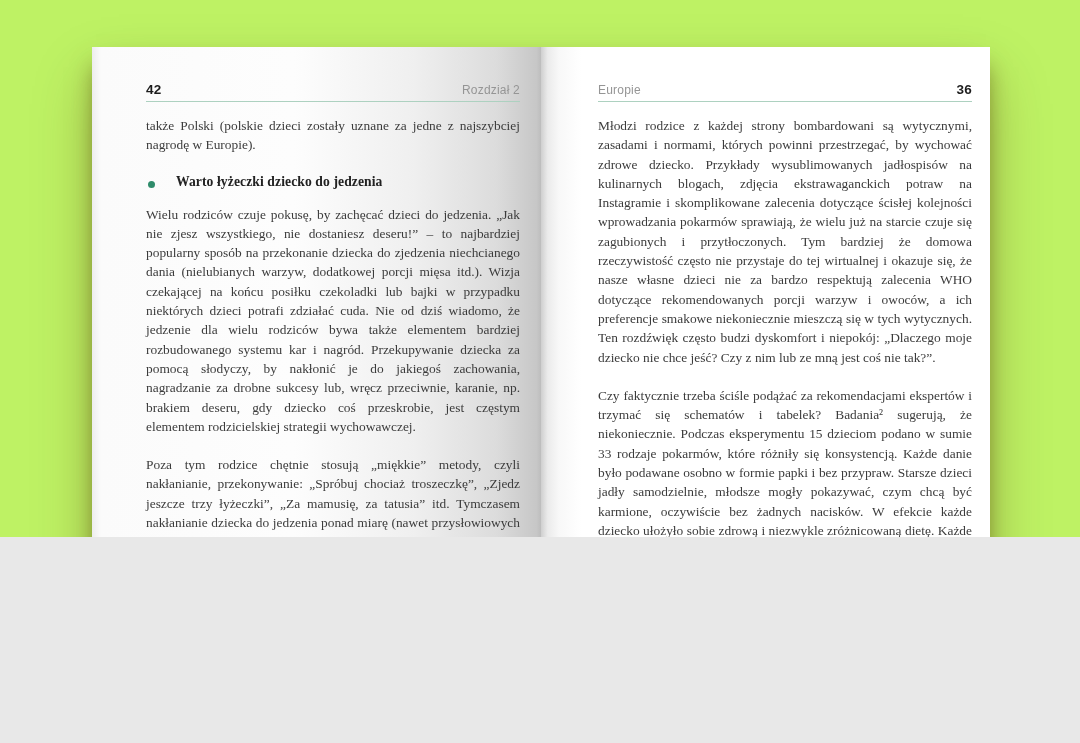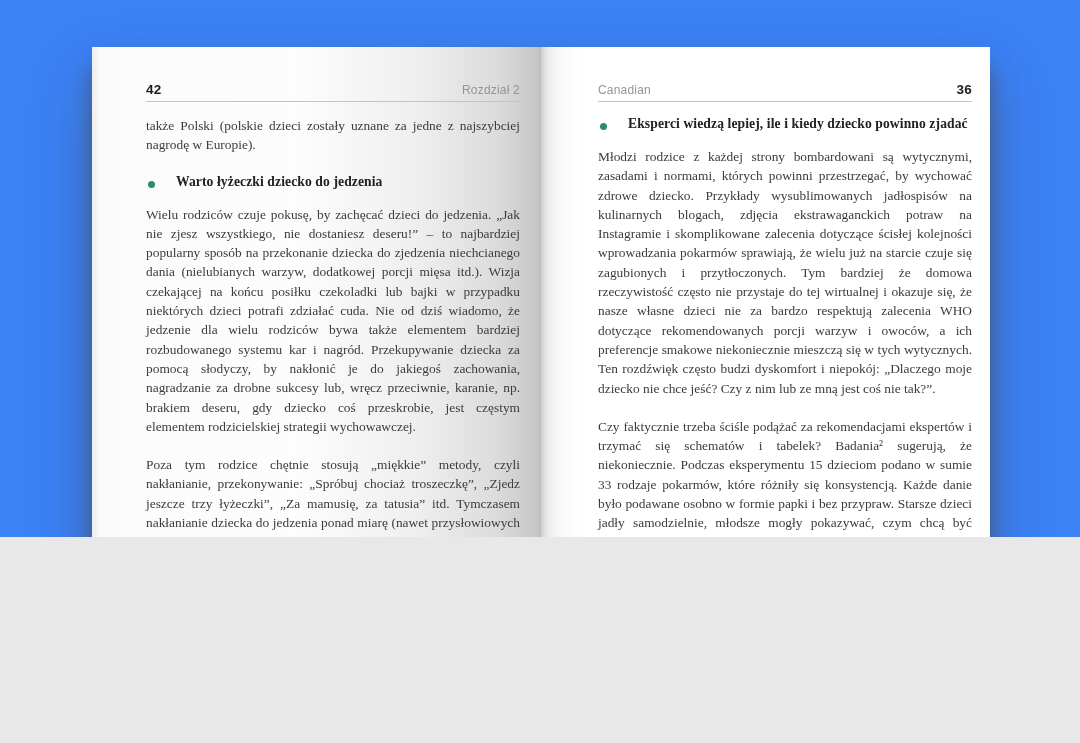--- a/index.html
+++ b/index.html
@@ -1,18 +1,18 @@
 <!DOCTYPE html>
 <html lang="pl"><head>
 <meta charset="utf-8">
 <style>
   html,body{margin:0;padding:0;background:#e8e8e8;}
   .stage{
     position:relative;width:1080px;height:537px;overflow:hidden;
-    background:#3b82f6;
+    background:#bef264;
     font-family:"Liberation Serif", serif;
   }
   .spread{
     position:absolute;left:92px;top:47px;width:898px;height:650px;
     display:flex;z-index:1;
     box-shadow:0 16px 22px -4px rgba(75,48,0,.55), 0 30px 55px rgba(75,48,0,.28);
   }
   .page{position:relative;width:449px;height:650px;box-sizing:border-box;}
   .page.left{
     background:linear-gradient(to right,#ededed 0,#fbfbfb 2%,#fdfdfd 45%,#efefef 72%,#dcdcdc 90%,#c7c7c7 99%,#bdbdbd 100%);
@@ -78,30 +78,26 @@
 
           <p class="body">Wielu rodziców czuje pokusę, by zachęcać dzieci do jedzenia. „Jak nie zjesz wszystkiego, nie dostaniesz deseru!” – to najbardziej popularny sposób na przekonanie dziecka do zjedzenia niechcianego dania (nielubianych warzyw, dodatkowej porcji mięsa itd.). Wizja czekającej na końcu posiłku czekoladki lub bajki w przypadku niektórych dzieci potrafi zdziałać cuda. Nie od dziś wiadomo, że jedzenie dla wielu rodziców bywa także elementem bardziej rozbudowanego systemu kar i nagród. Przekupywanie dziecka za pomocą słodyczy, by nakłonić je do jakiegoś zachowania, nagradzanie za drobne sukcesy lub, wręcz przeciwnie, karanie, np. brakiem deseru, gdy dziecko coś przeskrobie, jest częstym elementem rodzicielskiej strategii wychowawczej.</p>
           <p class="body">Poza tym rodzice chętnie stosują „miękkie” metody, czyli nakłanianie, przekonywanie: „Spróbuj chociaż troszeczkę”, „Zjedz jeszcze trzy łyżeczki”, „Za mamusię, za tatusia” itd. Tymczasem nakłanianie dziecka do jedzenia ponad miarę (nawet przysłowiowych trzech łyżeczek) lub zmuszanie do zjadania za dużych porcji, nie sprzyja jego zdrowiu i dobremu samopoczuciu. Ponadto, traktowanie jedzenia jako narzędzia kontroli lub elementu systemu kar i nagród może prowadzić do różnych chorób psychosomatycznych w przyszłości (np. bulimii czy anoreksji) i buduje negatywne wzorce jedzeniowe, jak chociażby emocjonalne jedzenie, czyli, innymi słowy, zajadanie smutków czy stresów. Poza tym nagradzanie i przekupywanie słodyczami budzi w dziecku skojarzenie, że normalne posiłki są czymś nieprzyjemnym – przykrą koniecznością, przez którą trzeba przebrnąć, by dostać upragnioną nagrodę.</p>
         </div>
       </div>
     </section>
 
     <section class="page right">
       <div class="inner">
         <div class="pghead">
-          <span class="plabel">Canadian</span>
+          <span class="plabel">Europie</span>
           <span class="pnum">36</span>
         </div>
         <div class="headrule"></div>
 
         <div class="body-copy">
-          <div class="sec-heading" style="margin-top:2px;">
-            <span><span class="bullet"></span></span>
-            <span class="htext">Eksperci wiedzą lepiej, ile i kiedy dziecko powinno zjadać</span>
-          </div>
 
           <p class="body">Młodzi rodzice z każdej strony bombardowani są wytycznymi, zasadami i normami, których powinni przestrzegać, by wychować zdrowe dziecko. Przykłady wysublimowanych jadłospisów na kulinarnych blogach, zdjęcia ekstrawaganckich potraw na Instagramie i skomplikowane zalecenia dotyczące ścisłej kolejności wprowadzania pokarmów sprawiają, że wielu już na starcie czuje się zagubionych i przytłoczonych. Tym bardziej że domowa rzeczywistość często nie przystaje do tej wirtualnej i okazuje się, że nasze własne dzieci nie za bardzo respektują zalecenia WHO dotyczące rekomendowanych porcji warzyw i owoców, a ich preferencje smakowe niekoniecznie mieszczą się w tych wytycznych. Ten rozdźwięk często budzi dyskomfort i niepokój: „Dlaczego moje dziecko nie chce jeść? Czy z nim lub ze mną jest coś nie tak?”.</p>
           <p class="body">Czy faktycznie trzeba ściśle podążać za rekomendacjami ekspertów i trzymać się schematów i tabelek? Badania² sugerują, że niekoniecznie. Podczas eksperymentu 15 dzieciom podano w sumie 33 rodzaje pokarmów, które różniły się konsystencją. Każde danie było podawane osobno w formie papki i bez przypraw. Starsze dzieci jadły samodzielnie, młodsze mogły pokazywać, czym chcą być karmione, oczywiście bez żadnych nacisków. W efekcie każde dziecko ułożyło sobie zdrową i niezwykle zróżnicowaną dietę. Każde przybrało na wadze i nie miało żadnych niedoborów witamin w organizmie. Każda dieta była natomiast niepowtarzalna. Na tej podstawie wyraźnie widać, że dziecko intuicyjnie potrafi zaspokajać swoje potrzeby (wystarczy je wyposażyć w odpowiednie narzędzia) i jest ekspertem w sprawie własnego głodu, sytości i zapotrzebowania na składniki odżywcze.</p>
           <p class="body">Oczywiście zalecenia i rekomendacje nie powstały bez powodu – to wyniki badań i wieloletnich analiz zespołów składających się</p>
         </div>
       </div>
 
       <div class="footnote">
         <div class="fnrule"></div>
         <div class="fntext">

